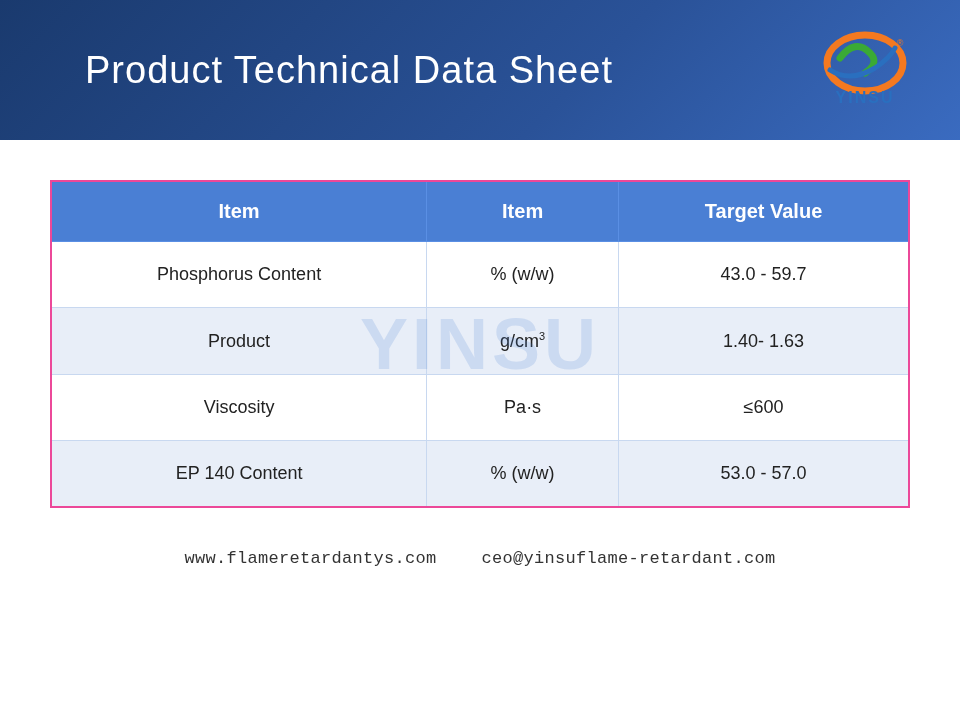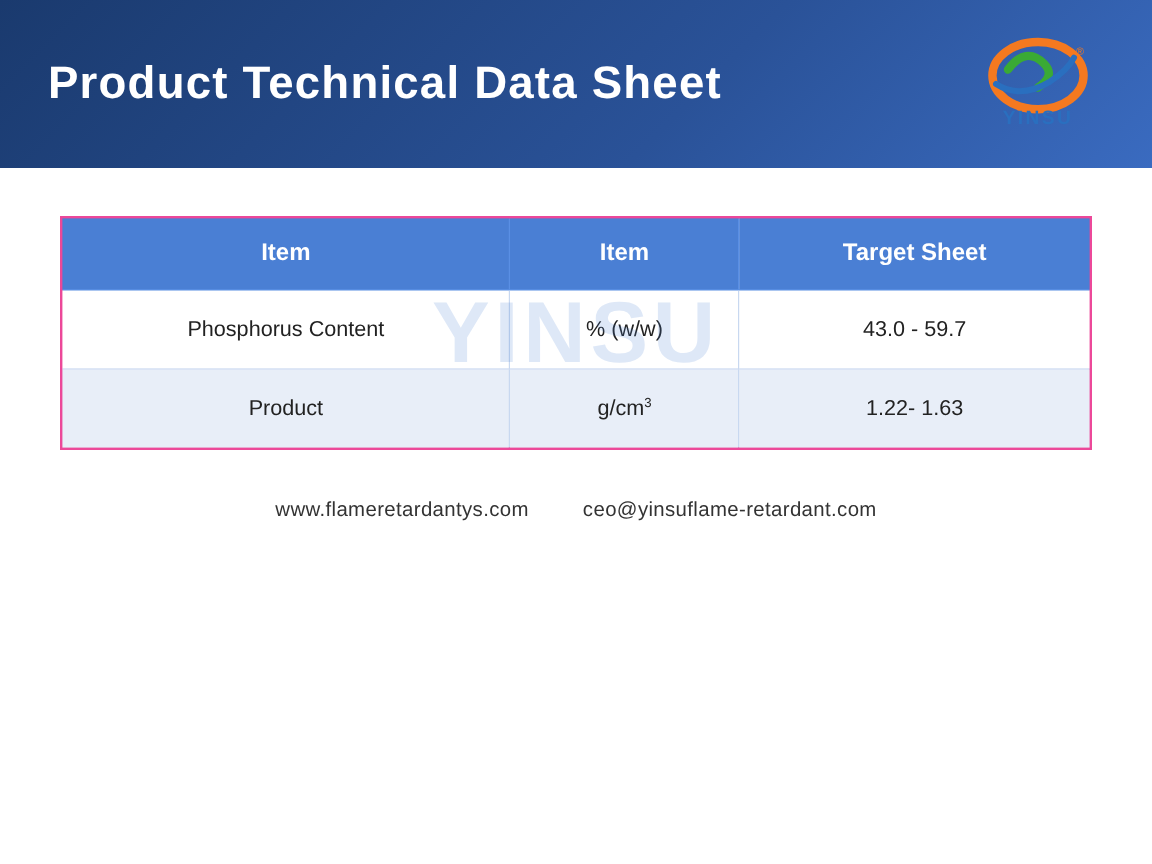--- a/index.html
+++ b/index.html
@@ -19,22 +19,23 @@
       display: flex;
       align-items: center;
       justify-content: space-between;
       padding: 0 40px;
       position: relative;
     }
 
     .header-title {
       color: #ffffff;
       font-size: 38px;
-      font-weight: 700;
+      font-weight: 400;
       letter-spacing: 1px;
+      margin-left: 45px;
     }
 
     
     .logo-container {
       display: flex;
       flex-direction: column;
       align-items: center;
       justify-content: center;
     }
 
@@ -111,20 +112,21 @@
     .footer {
       margin-top: 40px;
       text-align: center;
       font-size: 17px;
       color: #333333;
       letter-spacing: 0.3px;
     }
 
     .footer span {
       margin: 0 20px;
+      font-family: Liberation Mono, monospace;
     }
 
     
     .logo-svg {
       width: 110px;
       height: 85px;
     }
   </style>
 </head>
 <body>
@@ -148,33 +150,43 @@
 </div>
 
 <div class="main-content">
   <div style="position:relative; width:860px;">
     <div class="watermark">YINSU</div>
     <table class="data-table">
       <thead>
         <tr>
           <th>Item</th>
           <th>Item</th>
-          <th>Target Sheet</th>
+          <th>Target Value</th>
         </tr>
       </thead>
       <tbody id="table-body">
       <tr>
             <td>Phosphorus Content</td>
             <td>% (w/w)</td>
             <td>43.0 - 59.7</td>
           </tr>
           <tr>
             <td>Product</td>
             <td>g/cm<span class="superscript">3</span></td>
-            <td>1.22- 1.63</td>
+            <td>1.40- 1.63</td>
+          </tr>
+          <tr>
+            <td>Viscosity</td>
+            <td>Pa·s</td>
+            <td>≤600</td>
+          </tr>
+          <tr>
+            <td>EP 140 Content</td>
+            <td>% (w/w)</td>
+            <td>53.0 - 57.0</td>
           </tr>
         </tbody>
     </table>
   </div>
 
   <div class="footer">
     <span>www.flameretardantys.com</span>
     <span>ceo@yinsuflame-retardant.com</span>
   </div>
 </div>

